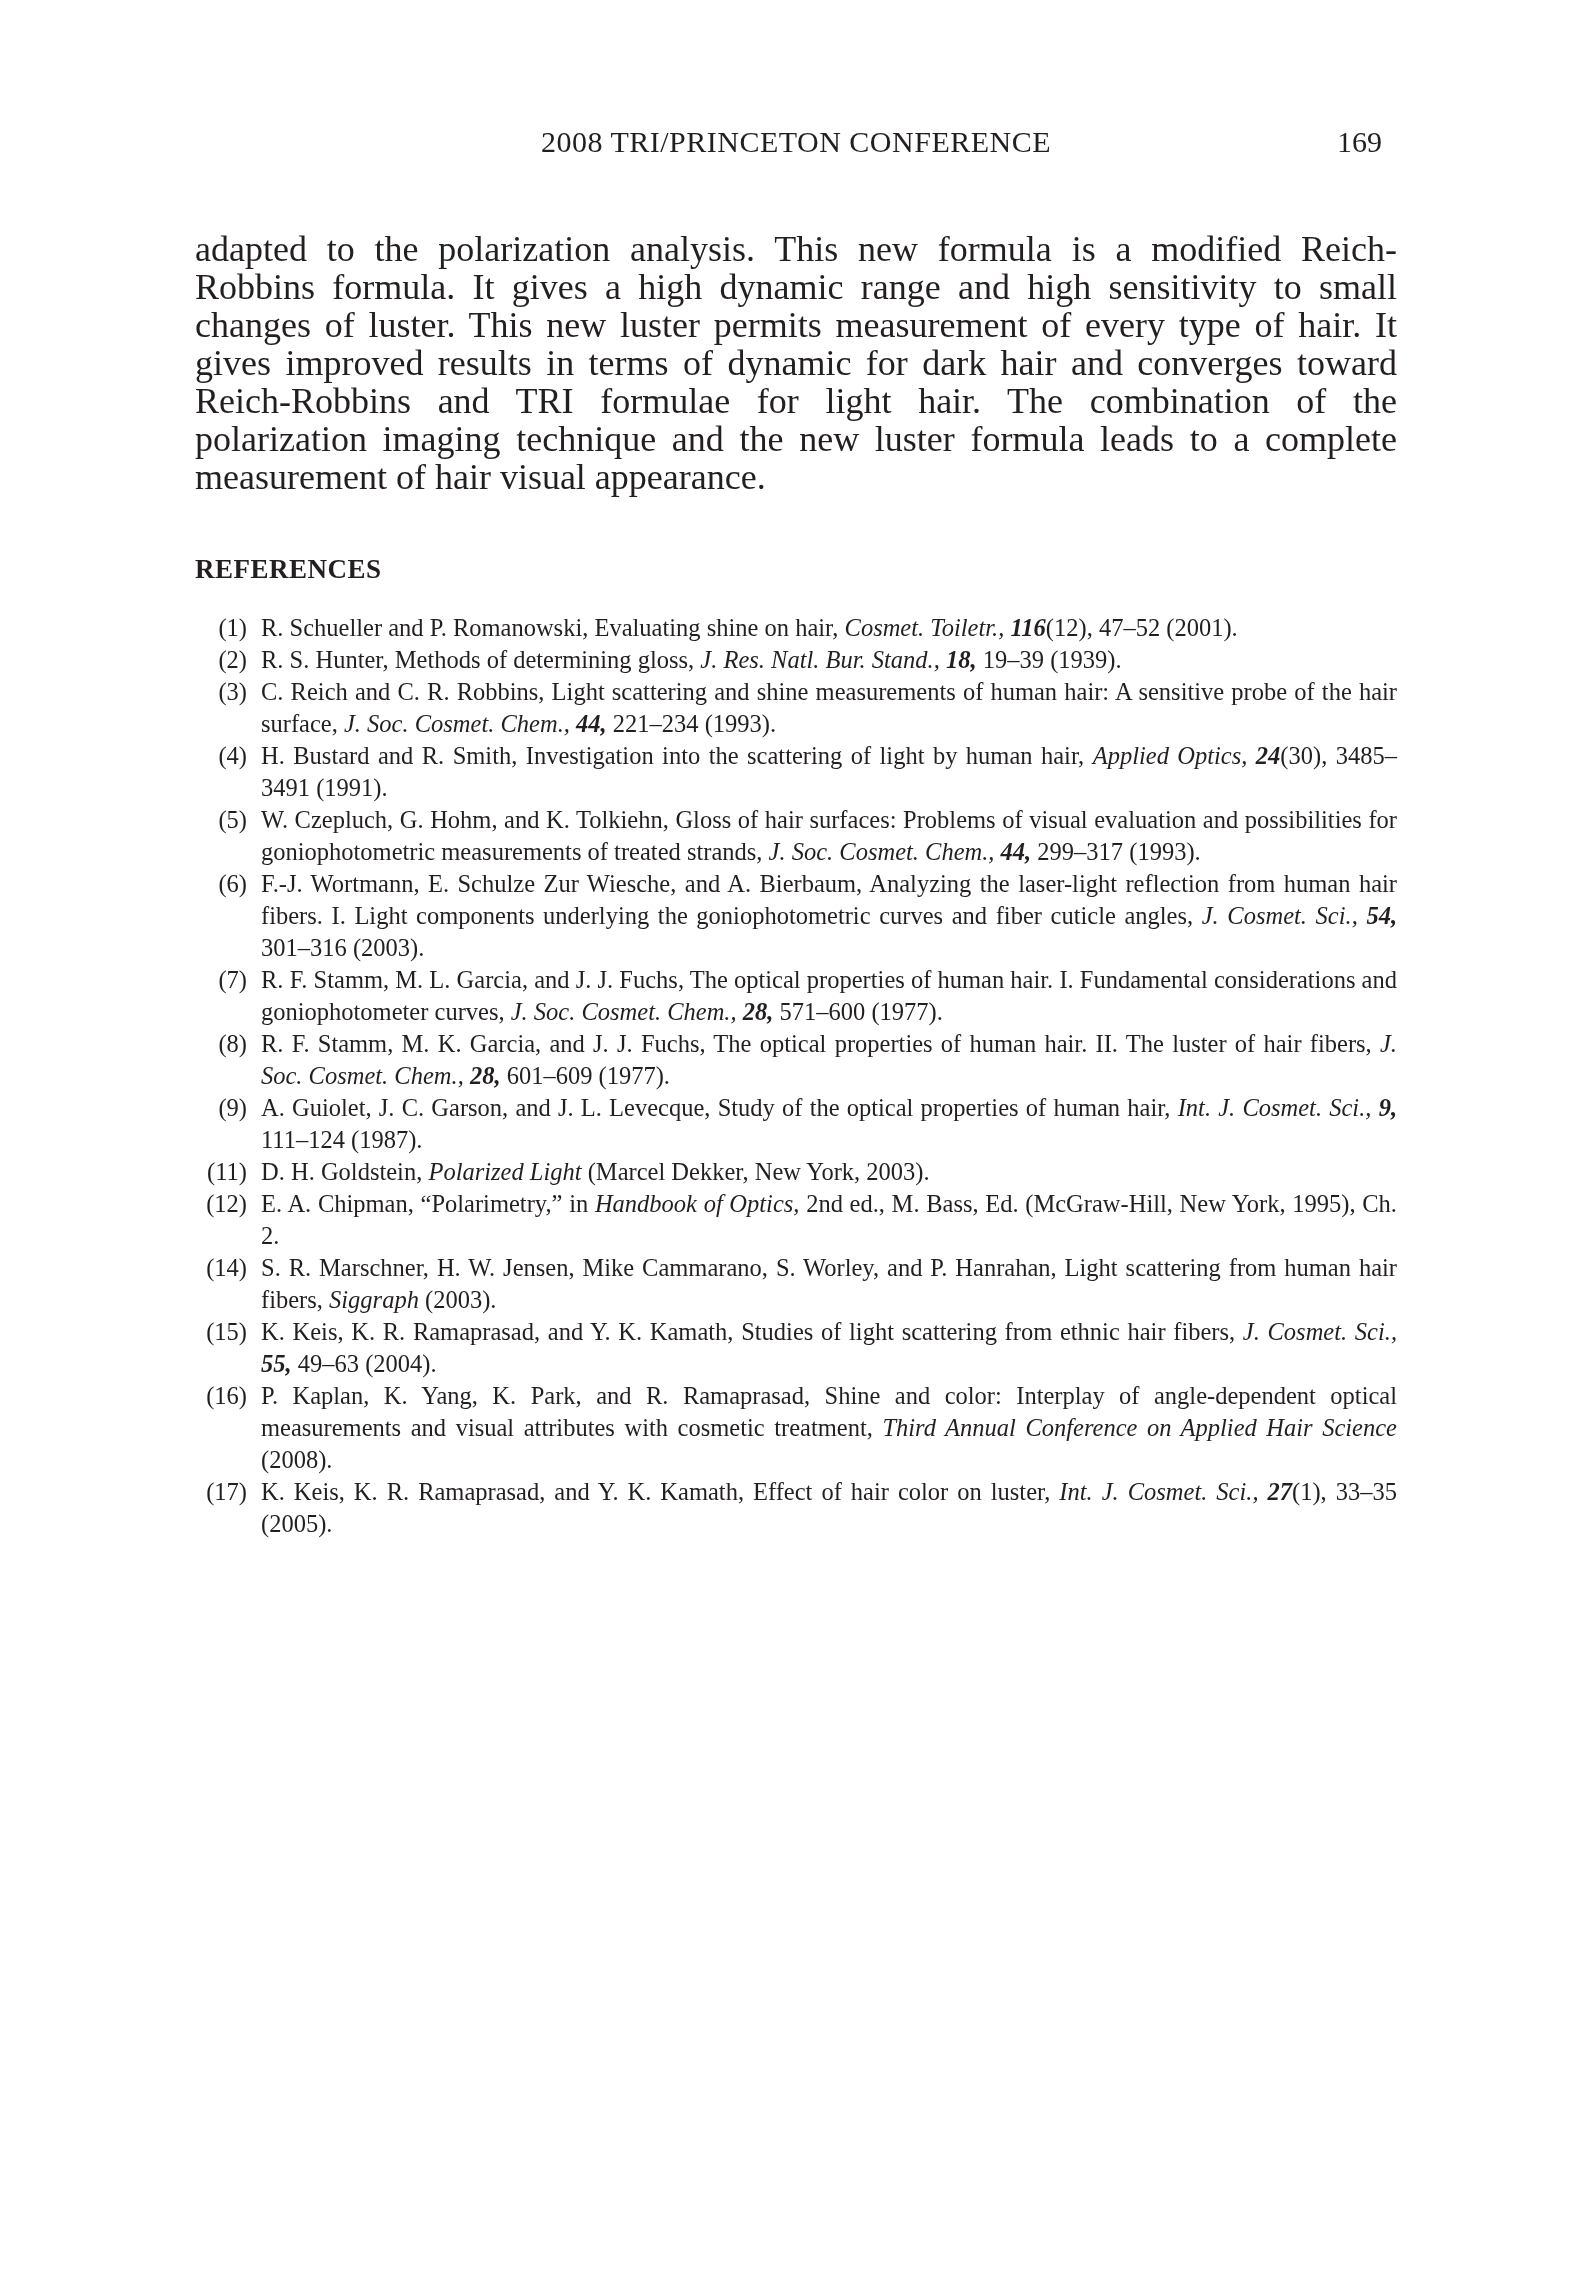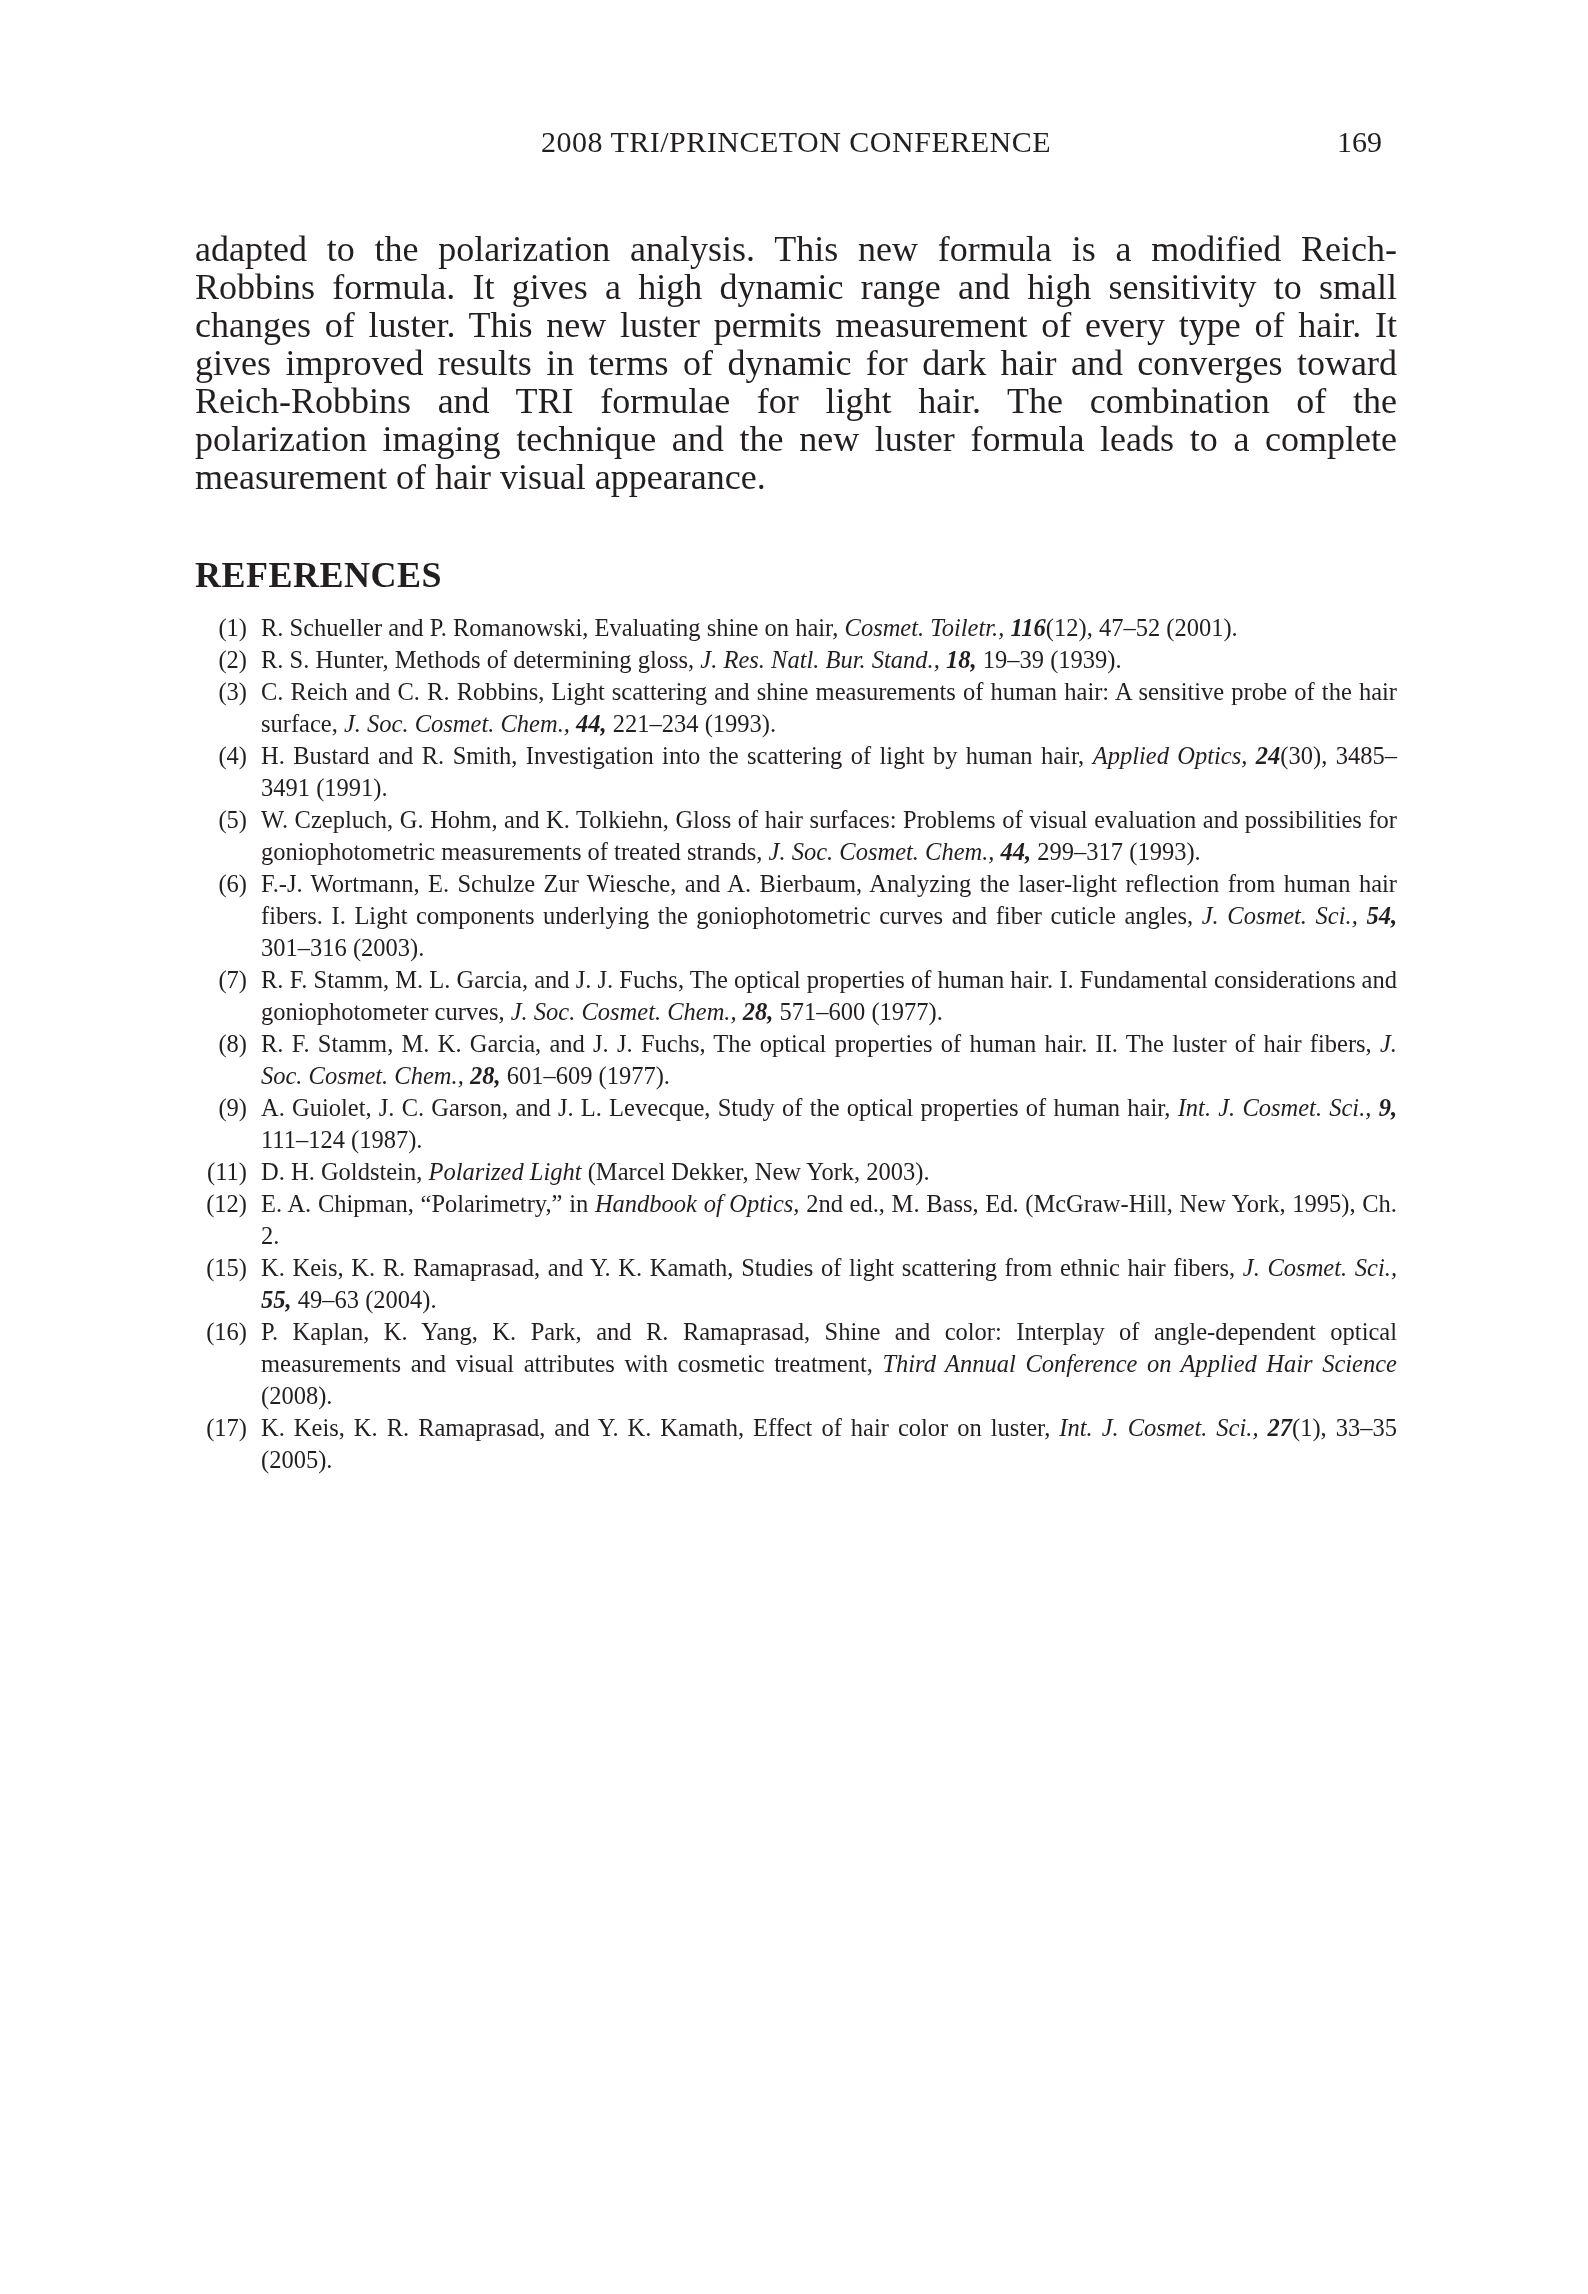--- a/index.html
+++ b/index.html
@@ -49,21 +49,21 @@
     left: 0;
     width: 100%;
     font-size: 36px;
     line-height: 38px;
     text-align: justify;
   }
   .refs-heading {
     position: absolute;
     top: 554px;
     left: 0;
-    font-size: 36px;
+    font-size: 27px;
     font-weight: bold;
     letter-spacing: 0.5px;
   }
   .refs-list {
     position: absolute;
     top: 612px;
     left: 0;
     width: 100%;
     font-size: 24.5px;
     line-height: 32px;
@@ -140,20 +140,24 @@
         </div>
         <div class="ref">
           <span class="ref-num">(11)</span>
           <div class="ref-text"><span class="seg-n">D. H. Goldstein, </span><span class="seg-i">Polarized Light </span><span class="seg-n">(Marcel Dekker, New York, 2003).</span></div>
         </div>
         <div class="ref">
           <span class="ref-num">(12)</span>
           <div class="ref-text"><span class="seg-n">E. A. Chipman, “Polarimetry,” in </span><span class="seg-i">Handbook of Optics, </span><span class="seg-n">2nd ed., M. Bass, Ed. (McGraw-Hill, New York, 1995), Ch. 2.</span></div>
         </div>
         <div class="ref">
+          <span class="ref-num">(14)</span>
+          <div class="ref-text"><span class="seg-n">S. R. Marschner, H. W. Jensen, Mike Cammarano, S. Worley, and P. Hanrahan, Light scattering from human hair fibers, </span><span class="seg-i">Siggraph </span><span class="seg-n">(2003).</span></div>
+        </div>
+        <div class="ref">
           <span class="ref-num">(15)</span>
           <div class="ref-text"><span class="seg-n">K. Keis, K. R. Ramaprasad, and Y. K. Kamath, Studies of light scattering from ethnic hair fibers, </span><span class="seg-i">J. Cosmet. Sci., </span><span class="seg-b">55,</span><span class="seg-n"> 49–63 (2004).</span></div>
         </div>
         <div class="ref">
           <span class="ref-num">(16)</span>
           <div class="ref-text"><span class="seg-n">P. Kaplan, K. Yang, K. Park, and R. Ramaprasad, Shine and color: Interplay of angle-dependent optical measurements and visual attributes with cosmetic treatment, </span><span class="seg-i">Third Annual Conference on Applied Hair Science </span><span class="seg-n">(2008).</span></div>
         </div>
         <div class="ref">
           <span class="ref-num">(17)</span>
           <div class="ref-text"><span class="seg-n">K. Keis, K. R. Ramaprasad, and Y. K. Kamath, Effect of hair color on luster, </span><span class="seg-i">Int. J. Cosmet. Sci., </span><span class="seg-b">27</span><span class="seg-n">(1), 33–35 (2005).</span></div>

